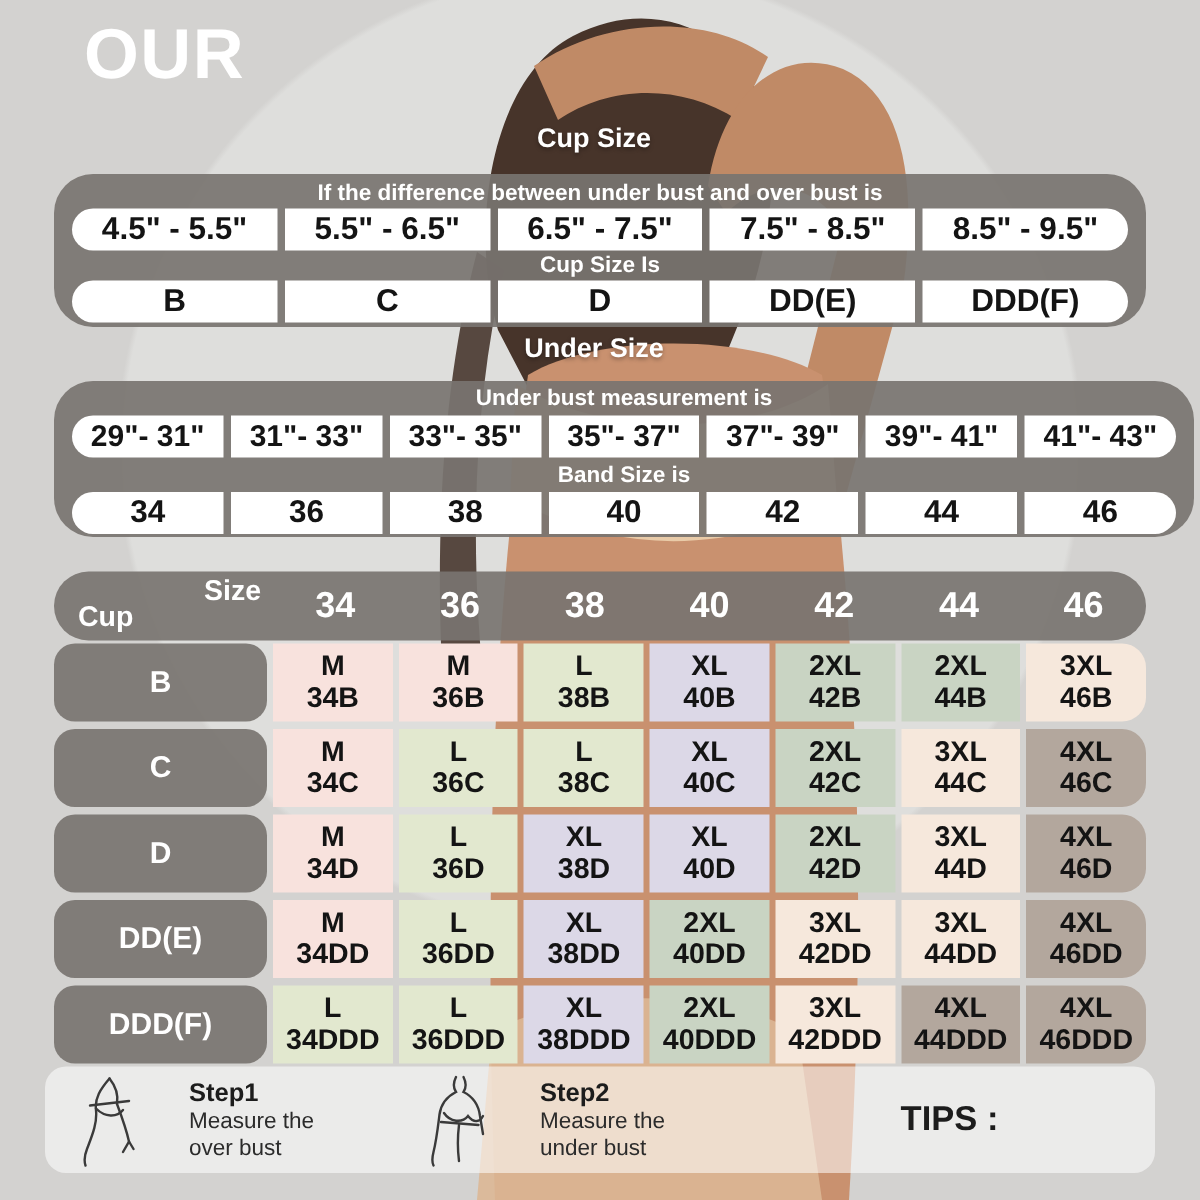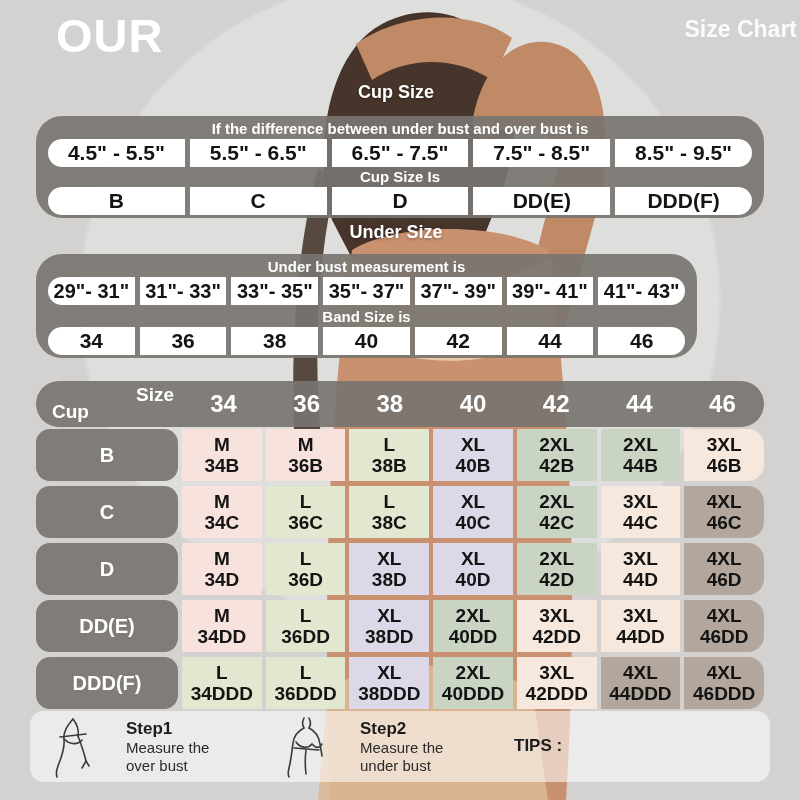--- a/index.html
+++ b/index.html
@@ -26,21 +26,21 @@
   .cup-title{top:82px;}
   .band-title{top:222px;}
 
   
   .panel{
     background:rgba(120,116,112,.92);border-radius:26px;
     display:flex;flex-direction:column;justify-content:space-evenly;
     padding:2px 12px;box-sizing:border-box;
   }
   .cup-panel{left:36px;top:116px;width:728px;height:102px;}
-  .band-panel{left:36px;top:254px;width:661px;height:104px;}
+  .band-panel{left:36px;top:254px;width:760px;height:104px;justify-content:space-between;}
   .panel-note{
     text-align:center;color:#ffffff;font-weight:bold;font-size:15px;height:19px;line-height:19px;
   }
   .cell-row{display:flex;gap:5px;height:28px;}
   .cell{
     flex:1;background:#ffffff;color:#141414;font-weight:bold;
     display:flex;align-items:center;justify-content:center;
   }
   .cell-row .cell:first-child{border-radius:14px 0 0 14px;}
   .cell-row .cell:last-child{border-radius:0 14px 14px 0;}
@@ -76,41 +76,40 @@
     background:rgba(255,255,255,.55);
     display:flex;align-items:center;box-sizing:border-box;padding:0 18px;
   }
   .step{display:flex;align-items:center;gap:30px;}
   .step-icon{flex:none;}
   .step-title{font-size:17px;font-weight:bold;color:#1c1c1c;}
   .step-line{font-size:15px;color:#2b2b2b;line-height:1.18;}
   .step1{width:234px;}
   .step2{width:214px;}
   .tips{flex:1;padding-left:18px;}
-  .tips-title{font-size:17px;font-weight:bold;color:#1c1c1c;margin-bottom:2px;}
+  .tips-title{font-size:23px;font-weight:bold;color:#1c1c1c;margin-bottom:2px;text-align:center;}
   .tips-line{font-size:15.5px;color:#222222;line-height:1.35;}
 </style>
 </head>
 <body>
 
 <div class="stage">
   <div class="bg-circle"></div>
 
   <svg class="silhouette" width="800" height="800" viewBox="0 0 800 800" aria-hidden="true">
     <path d="M332 220 C312 150 328 52 382 24 C436 -4 488 22 506 64 C520 96 516 146 502 192 L472 266 L356 266 Z" fill="#47342a"></path>
     <path d="M336 180 C316 266 312 366 324 470 L296 470 C288 344 298 244 318 168 Z" fill="#3f2e25" opacity="0.85"></path>
     <path d="M356 44 C402 12 470 8 512 38 L492 80 C452 54 404 58 372 80 Z" fill="#c08a66"></path>
     <path d="M472 124 C482 60 522 30 562 46 C602 64 612 122 602 192 L564 330 L520 318 L562 152 C542 122 512 116 484 142 Z" fill="#c08a66"></path>
     <path d="M352 250 C330 410 322 570 330 800 L566 800 C580 570 568 390 548 250 C500 222 398 222 352 250 Z" fill="#c9916f"></path>
     <path d="M344 256 C402 292 502 292 552 256 L558 334 C482 370 412 370 340 332 Z" fill="#e9cba8"></path>
     <path d="M328 688 C382 658 474 658 532 688 L548 800 L318 800 Z" fill="#dcb795" opacity="0.9"></path>
   </svg>
 
   <div class="layer brand">OUR</div>
-  <div class="layer page-title">Size Chart</div>
 
   <div class="layer sec-title cup-title">Cup Size</div>
   <div class="layer panel cup-panel">
     <div class="panel-note">If the  difference between under bust and over bust is</div>
     <div class="cell-row" id="cup-ranges">
         <div class="cell">4.5" - 5.5"</div>
         <div class="cell">5.5" - 6.5"</div>
         <div class="cell">6.5" - 7.5"</div>
         <div class="cell">7.5" - 8.5"</div>
         <div class="cell">8.5" - 9.5"</div>

